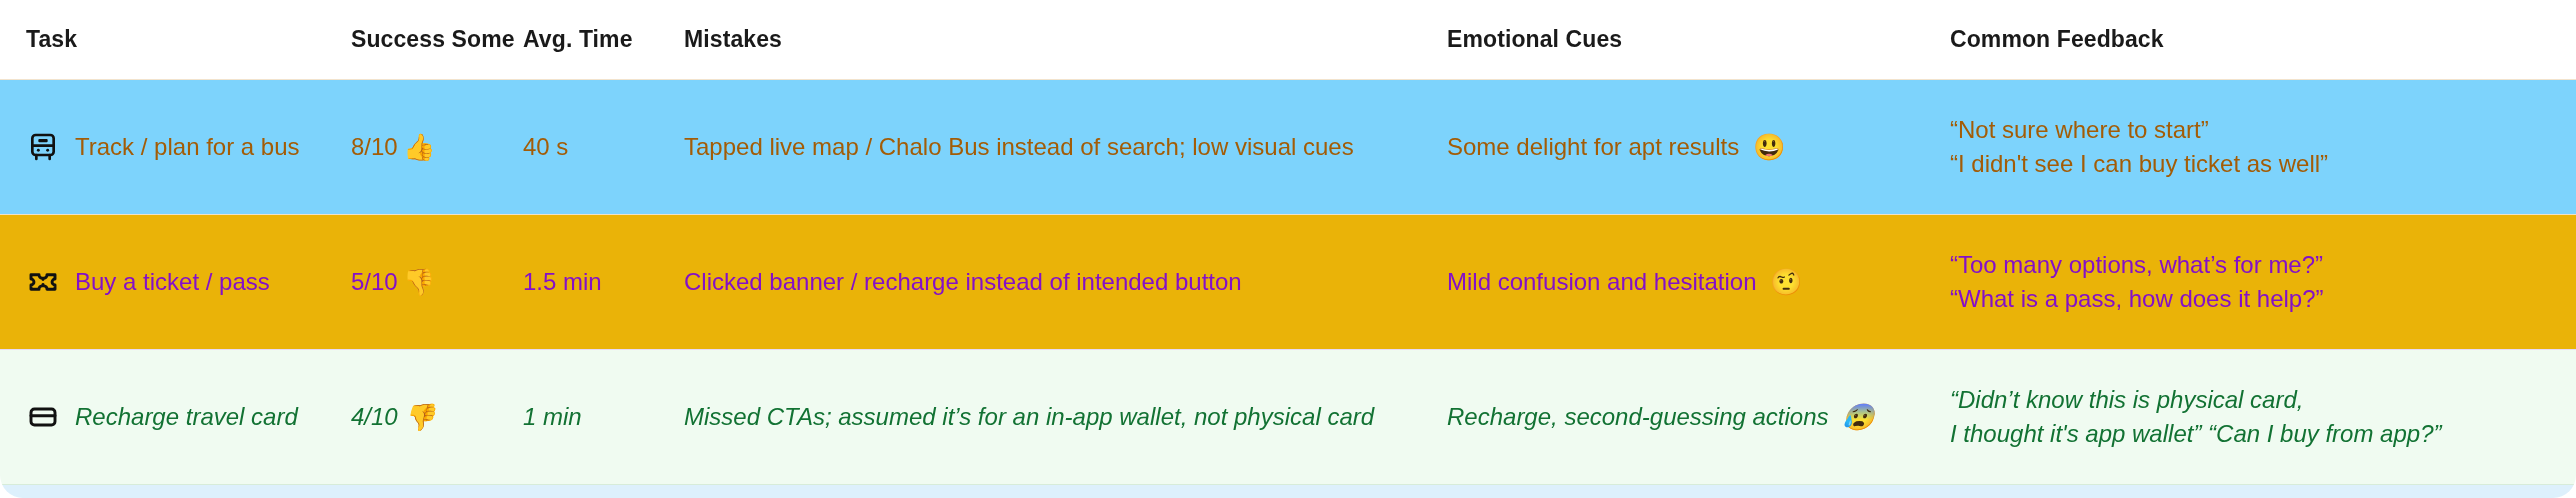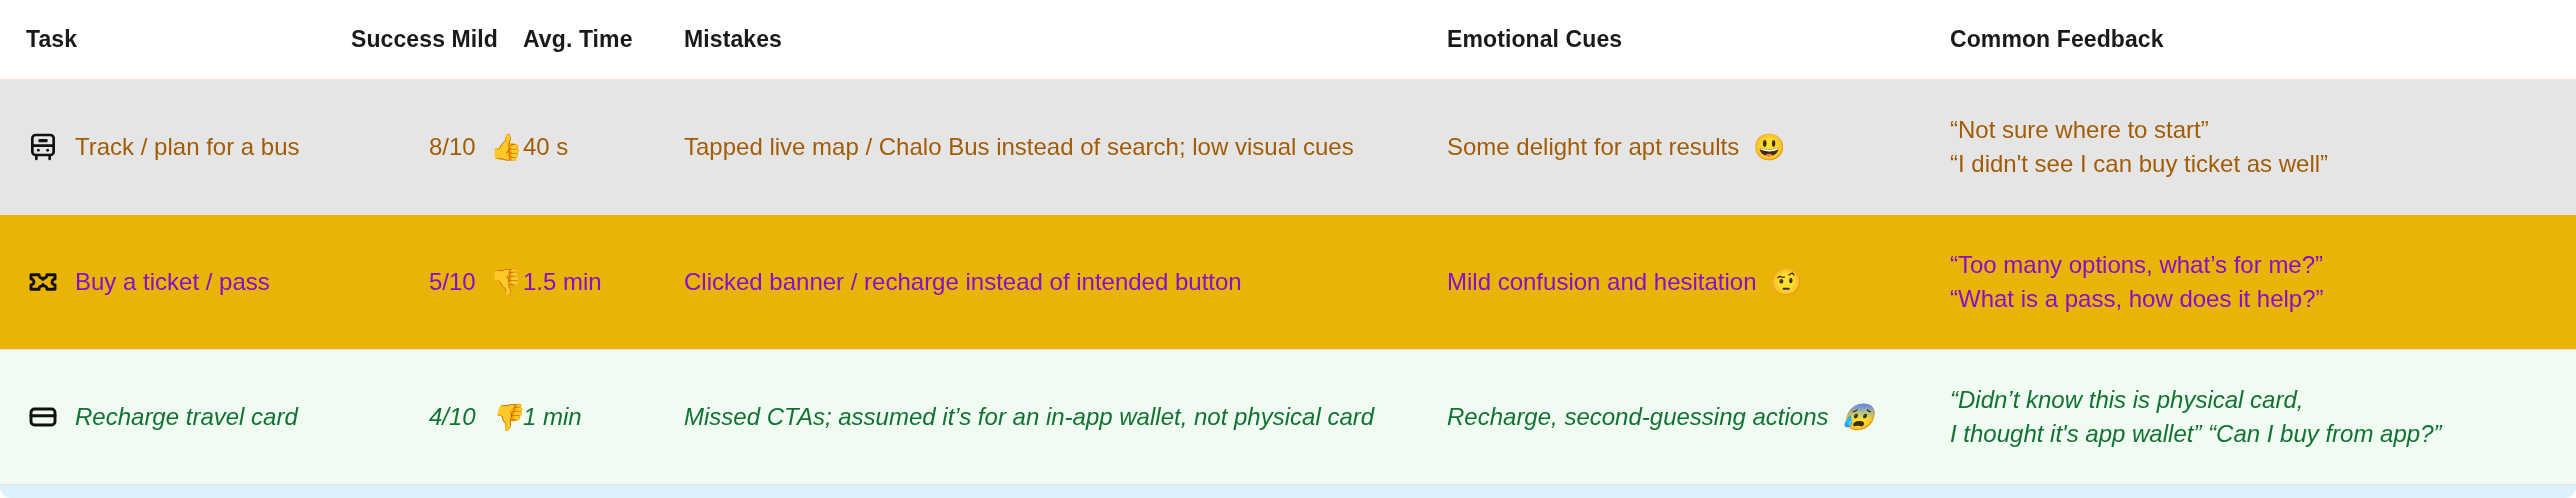--- a/index.html
+++ b/index.html
@@ -9,21 +9,21 @@
     height: 498px;
     background: #ffffff;
     font-family: "Liberation Sans", sans-serif;
     overflow: hidden;
   }
   .table-wrap {
     width: 2576px;
     height: 498px;
     position: relative;
     background: #ffffff;
-    border-radius: 11px;
+    border-radius: 23px;
     overflow: hidden;
   }
   table.usability {
     width: 2576px;
     border-collapse: collapse;
     table-layout: fixed;
   }
   
   col.c-task      { width: 351px; }
   col.c-success   { width: 172px; }
@@ -70,37 +70,36 @@
     display: inline-flex;
     align-items: center;
     justify-content: center;
     color: #111111;
   }
   .task-icon svg { display: block; }
 
   .rate-inner {
     display: flex;
     align-items: center;
-    gap: 15px;
-    justify-content: flex-end;
+    gap: 6px;
   }
   .emoji {
     font-size: 26px;
     line-height: 1;
     display: inline-block;
   }
   .emotion-inner {
     display: flex;
     align-items: center;
     gap: 14px;
   }
   .emotion-text { flex: 0 1 auto; }
 
   
-  tr.row-peach   { background: #e5e5e5; }
+  tr.row-peach   { background: #7dd3fc; }
   tr.row-peach   td { color: #a35c06; }
   tr.row-lilac   { background: #eab308; }
   tr.row-lilac   td { color: #8410c8; }
   tr.row-mint    { background: #f0fbf1; font-style: italic; }
   tr.row-mint    td { color: #127233; }
   tr.row-sky     { background: #ddf0fc; }
   tr.row-sky     td { color: #1683d4; }
 
   tr.row-peach + tr.row-lilac td { border-top: 0.9px solid #efe2c9; }
   tr.row-lilac + tr.row-mint  td { border-top: 0.9px solid #e7dbf5; }
@@ -123,21 +122,21 @@
       <col class="c-task">
         <col class="c-success">
         <col class="c-time">
       <col class="c-mistakes">
         <col class="c-emotion">
         <col class="c-feedback">
     </colgroup>
     <thead>
       <tr>
         <th class="pad-left">Task</th>
-        <th>Success Mild</th>
+        <th>Success Some</th>
         <th>Avg. Time</th>
         <th>Mistakes</th>
         <th>Emotional Cues</th>
         <th>Common Feedback</th>
       </tr>
     </thead>
     <tbody>
 
       <tr class="row-peach">
         <td class="task-cell">

